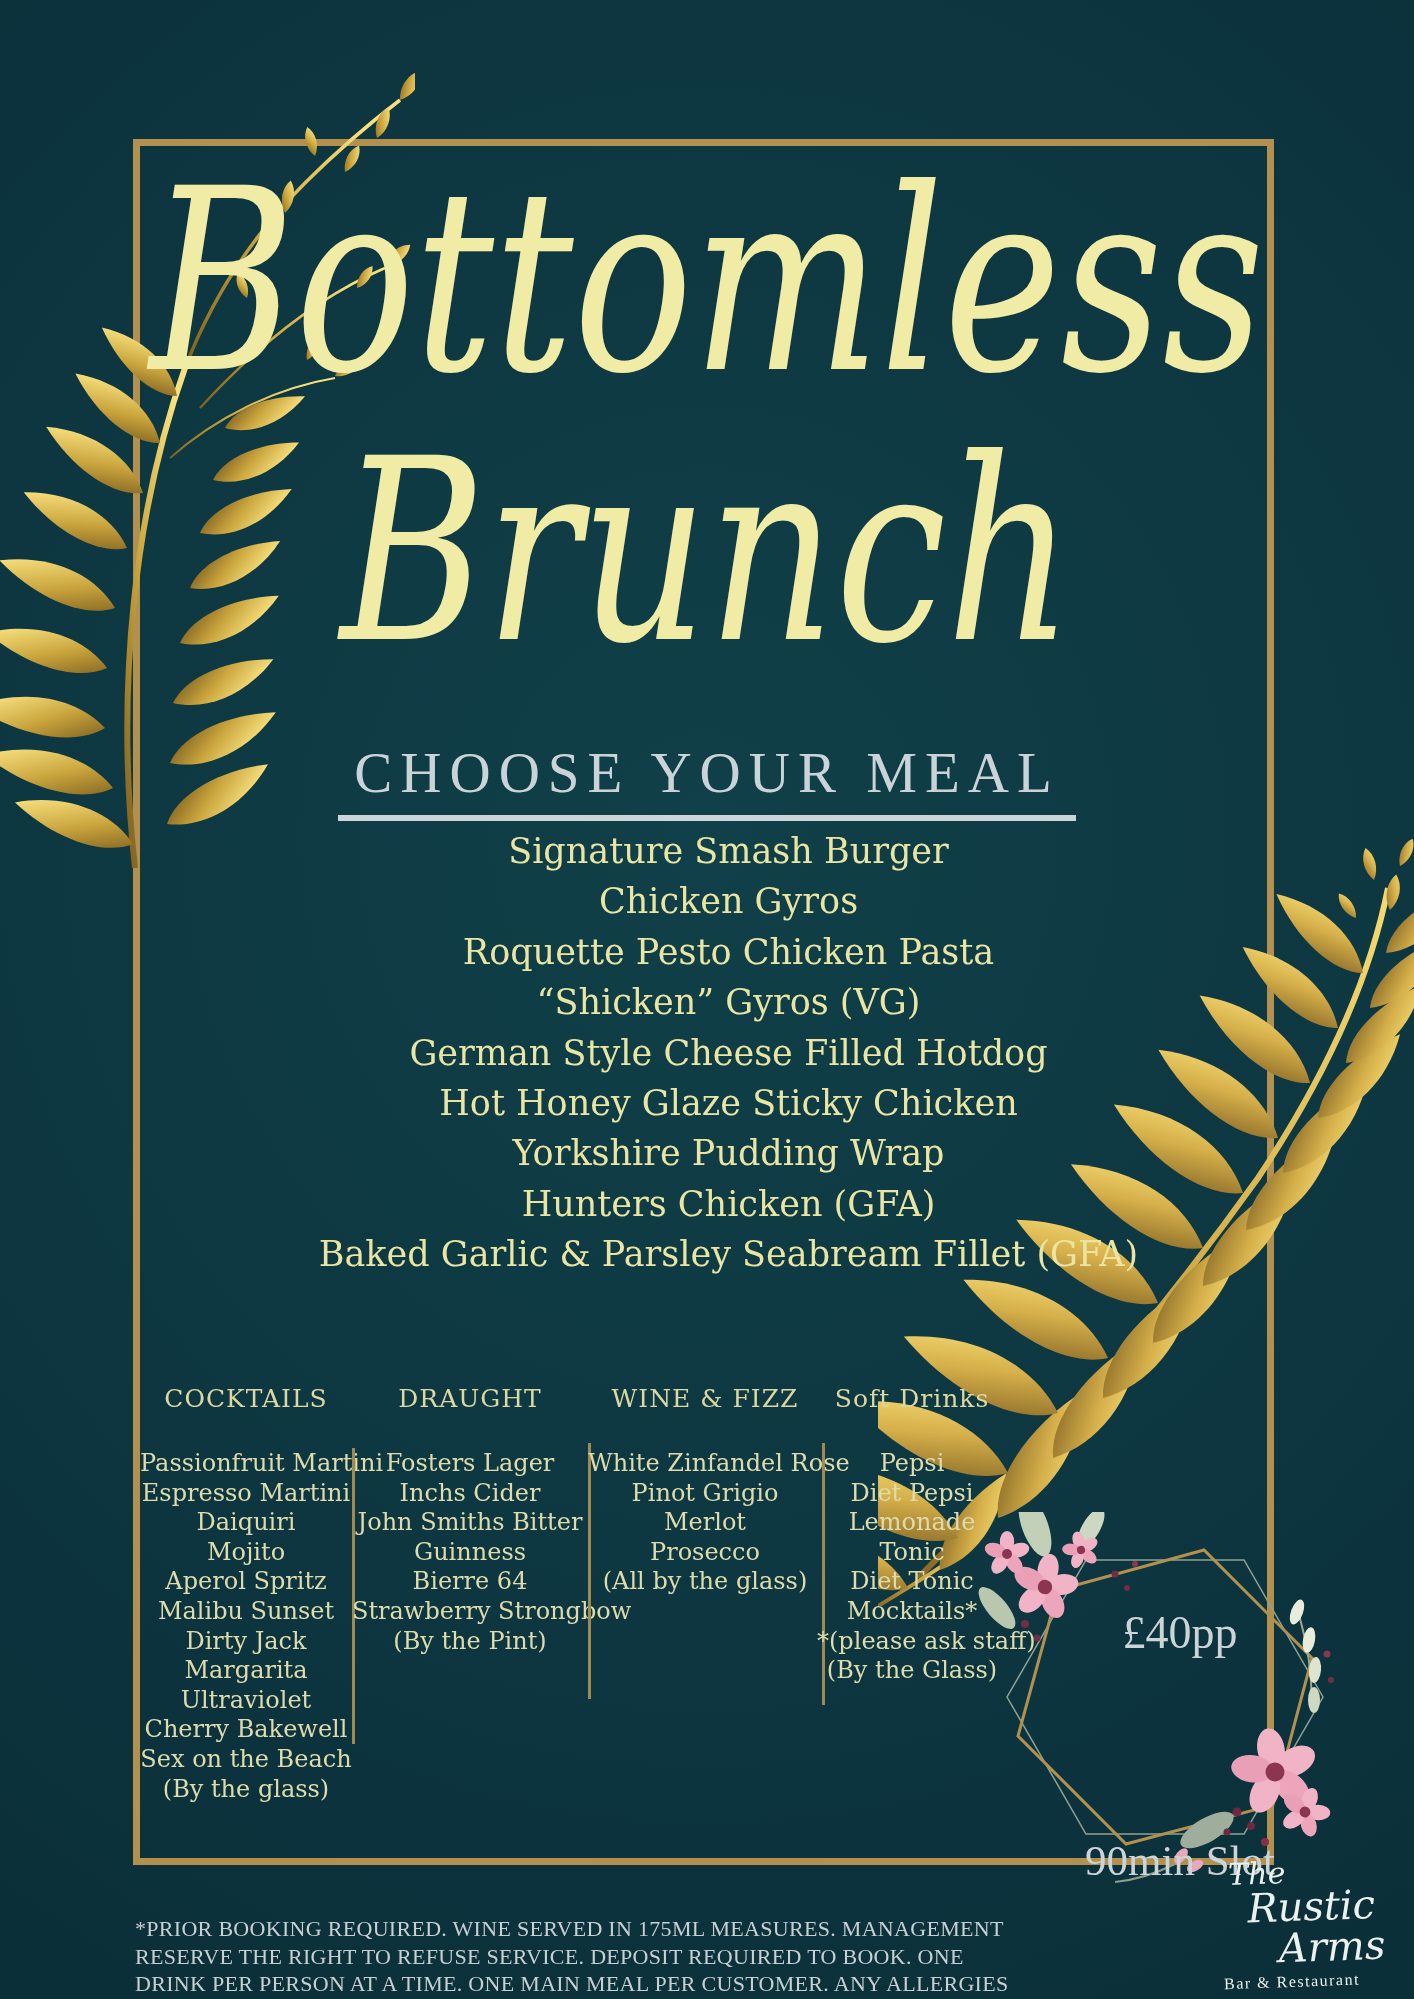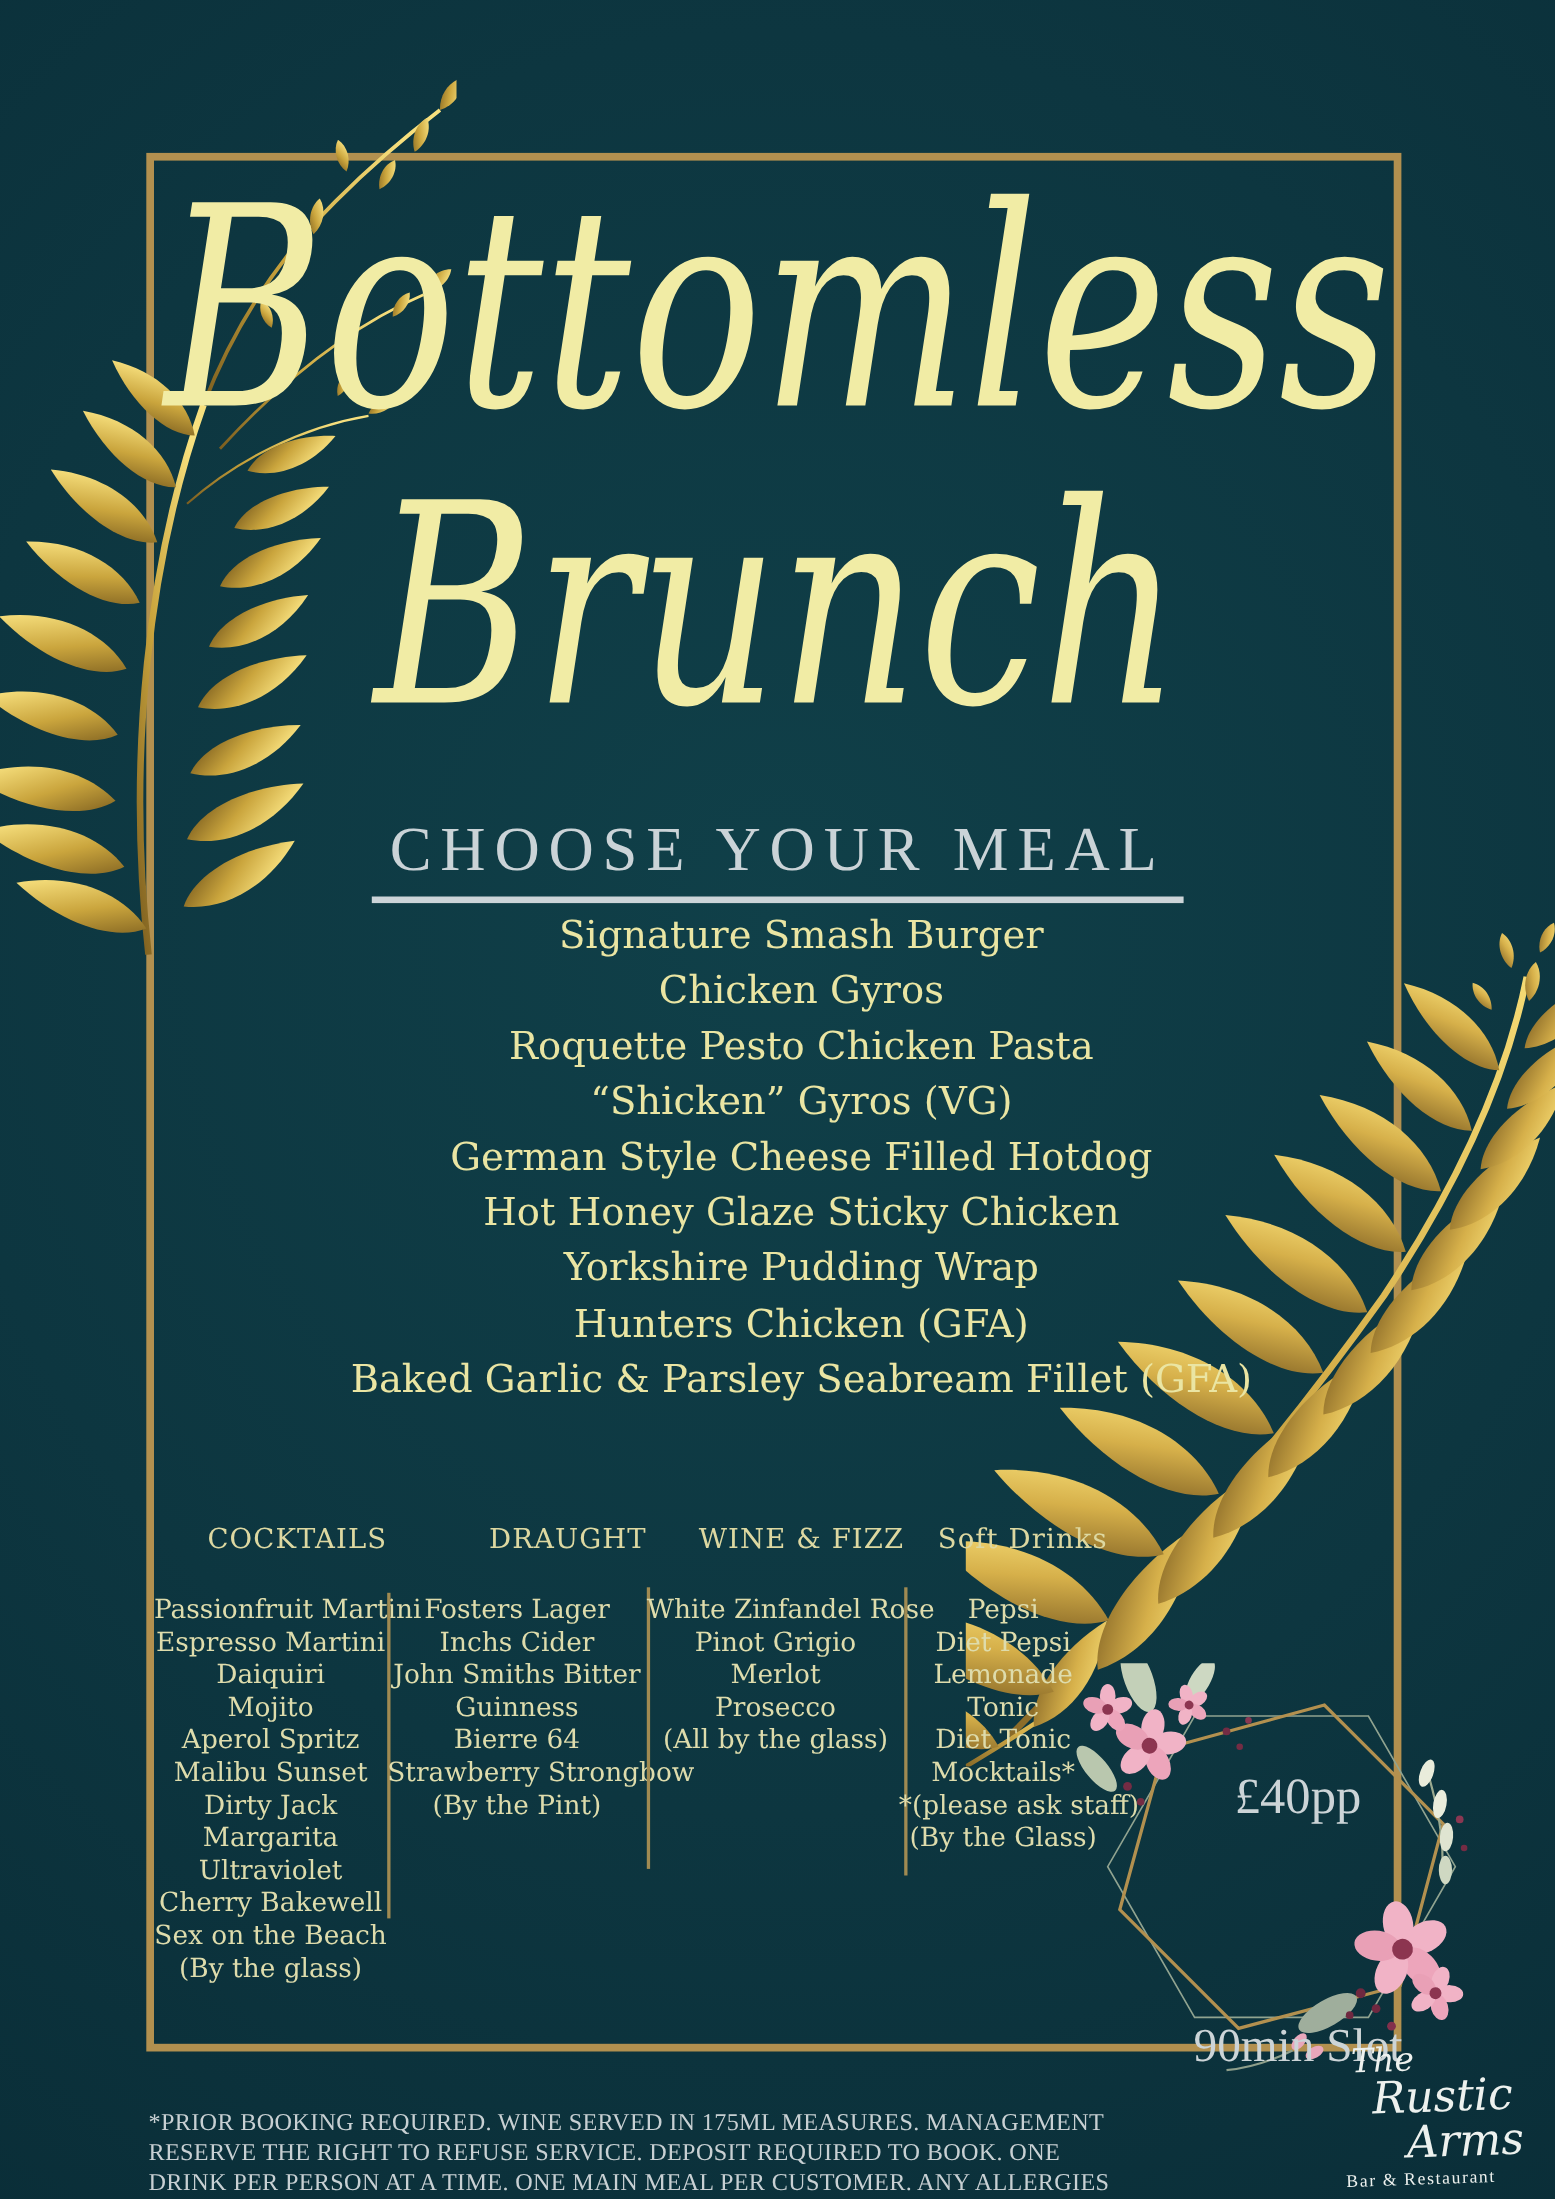--- a/index.html
+++ b/index.html
@@ -27,21 +27,21 @@
   .choose { top:740px; }
   .choose .heading-inner { font-size:57px; letter-spacing:8px; }
   .unlimited { top:1252px; }
   .unlimited .heading-inner { font-size:66px; letter-spacing:6px; border-bottom-width:7px; padding-bottom:12px; }
   .meal-list {
     position:absolute; top:826px; left:0; width:100%; text-align:center;
     color:#eae5a3; font-size:35px; line-height:50.4px;
   }
   .meal-list div { white-space:nowrap;padding-left:43px; }
   .col { position:absolute; top:1384px; text-align:center; }
-  .col-header { font-size:25px; color:#ddd8a1; letter-spacing:1px; margin-bottom:36px; white-space:nowrap;text-align:right; }
+  .col-header { font-size:25px; color:#ddd8a1; letter-spacing:1px; margin-bottom:36px; white-space:nowrap; }
   .col-items { font-size:24px; line-height:29.6px; color:#dedcac; }
   .col-items div { white-space:nowrap; }
   .col-cocktails { left:140px; width:212px; }
   .col-draught  { left:352px; width:236px; }
   .col-wine     { left:588px; width:234px; }
   .col-soft     { left:817px; width:190px; }
   .divider { position:absolute; width:2.5px; background:#a08a52; }
   .divider-1 { left:352px; top:1448px; height:296px; }
   .divider-2 { left:588px; top:1443px; height:256px; }
   .divider-3 { left:822px; top:1443px; height:262px; }

